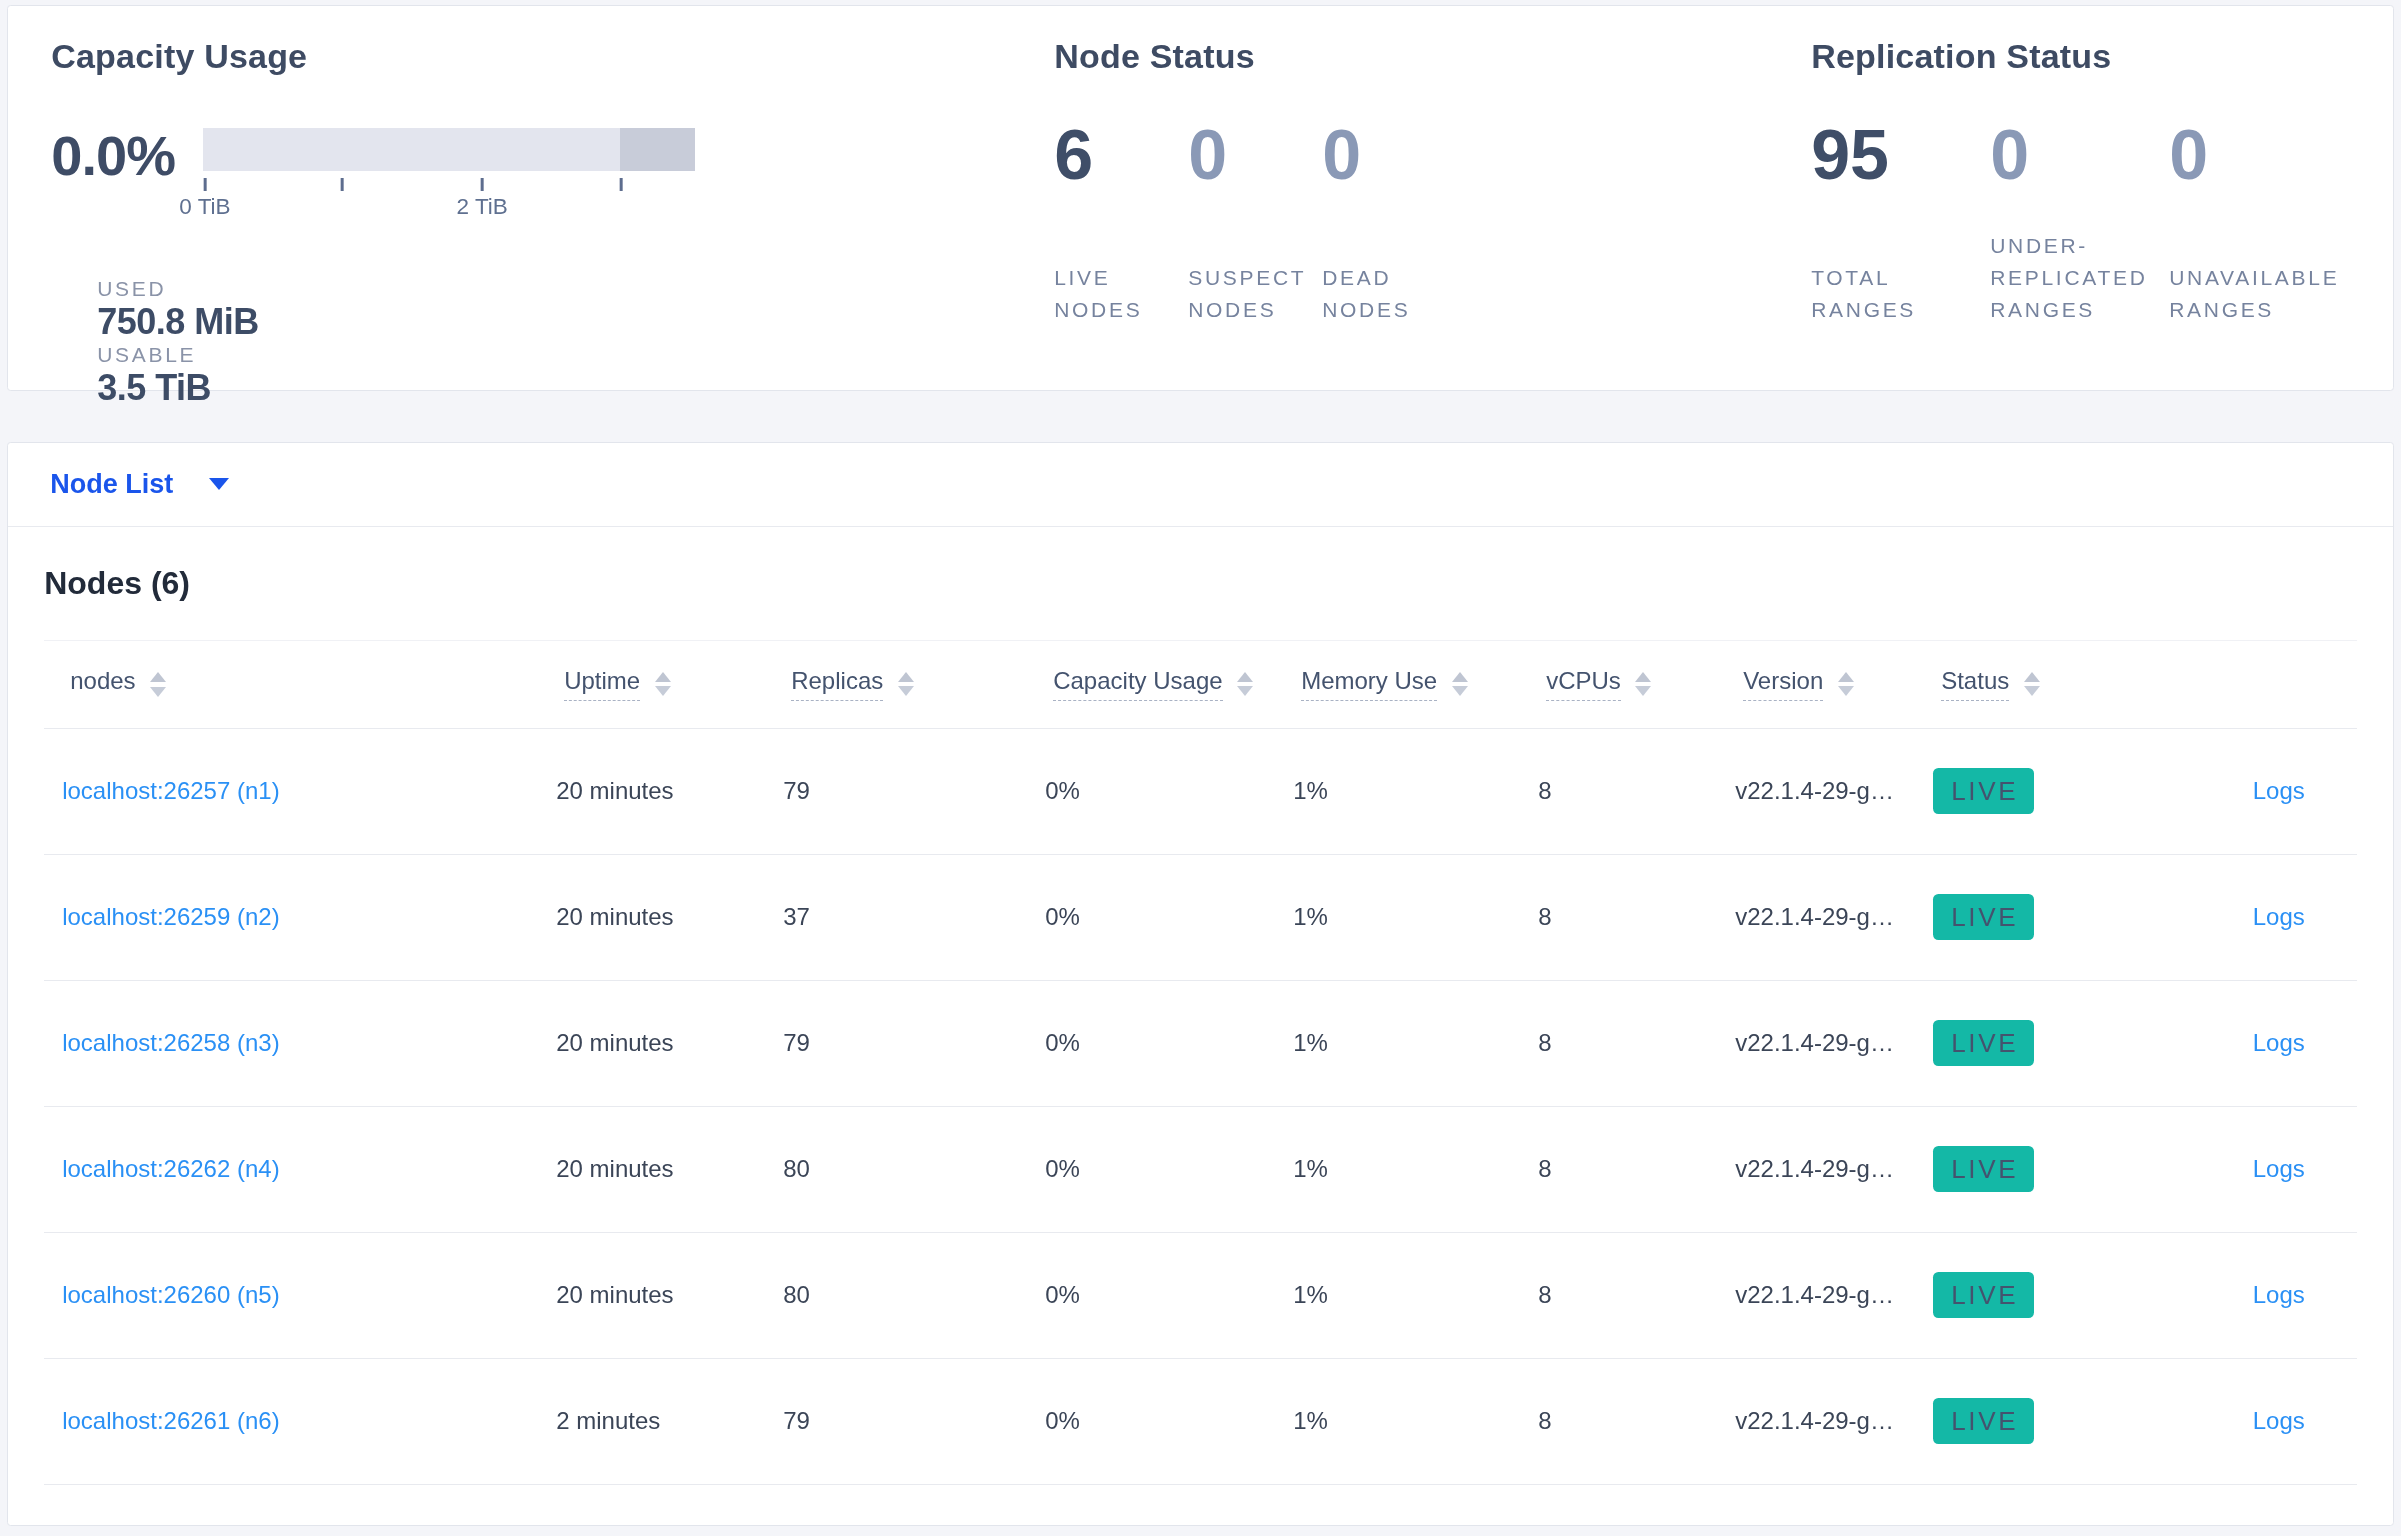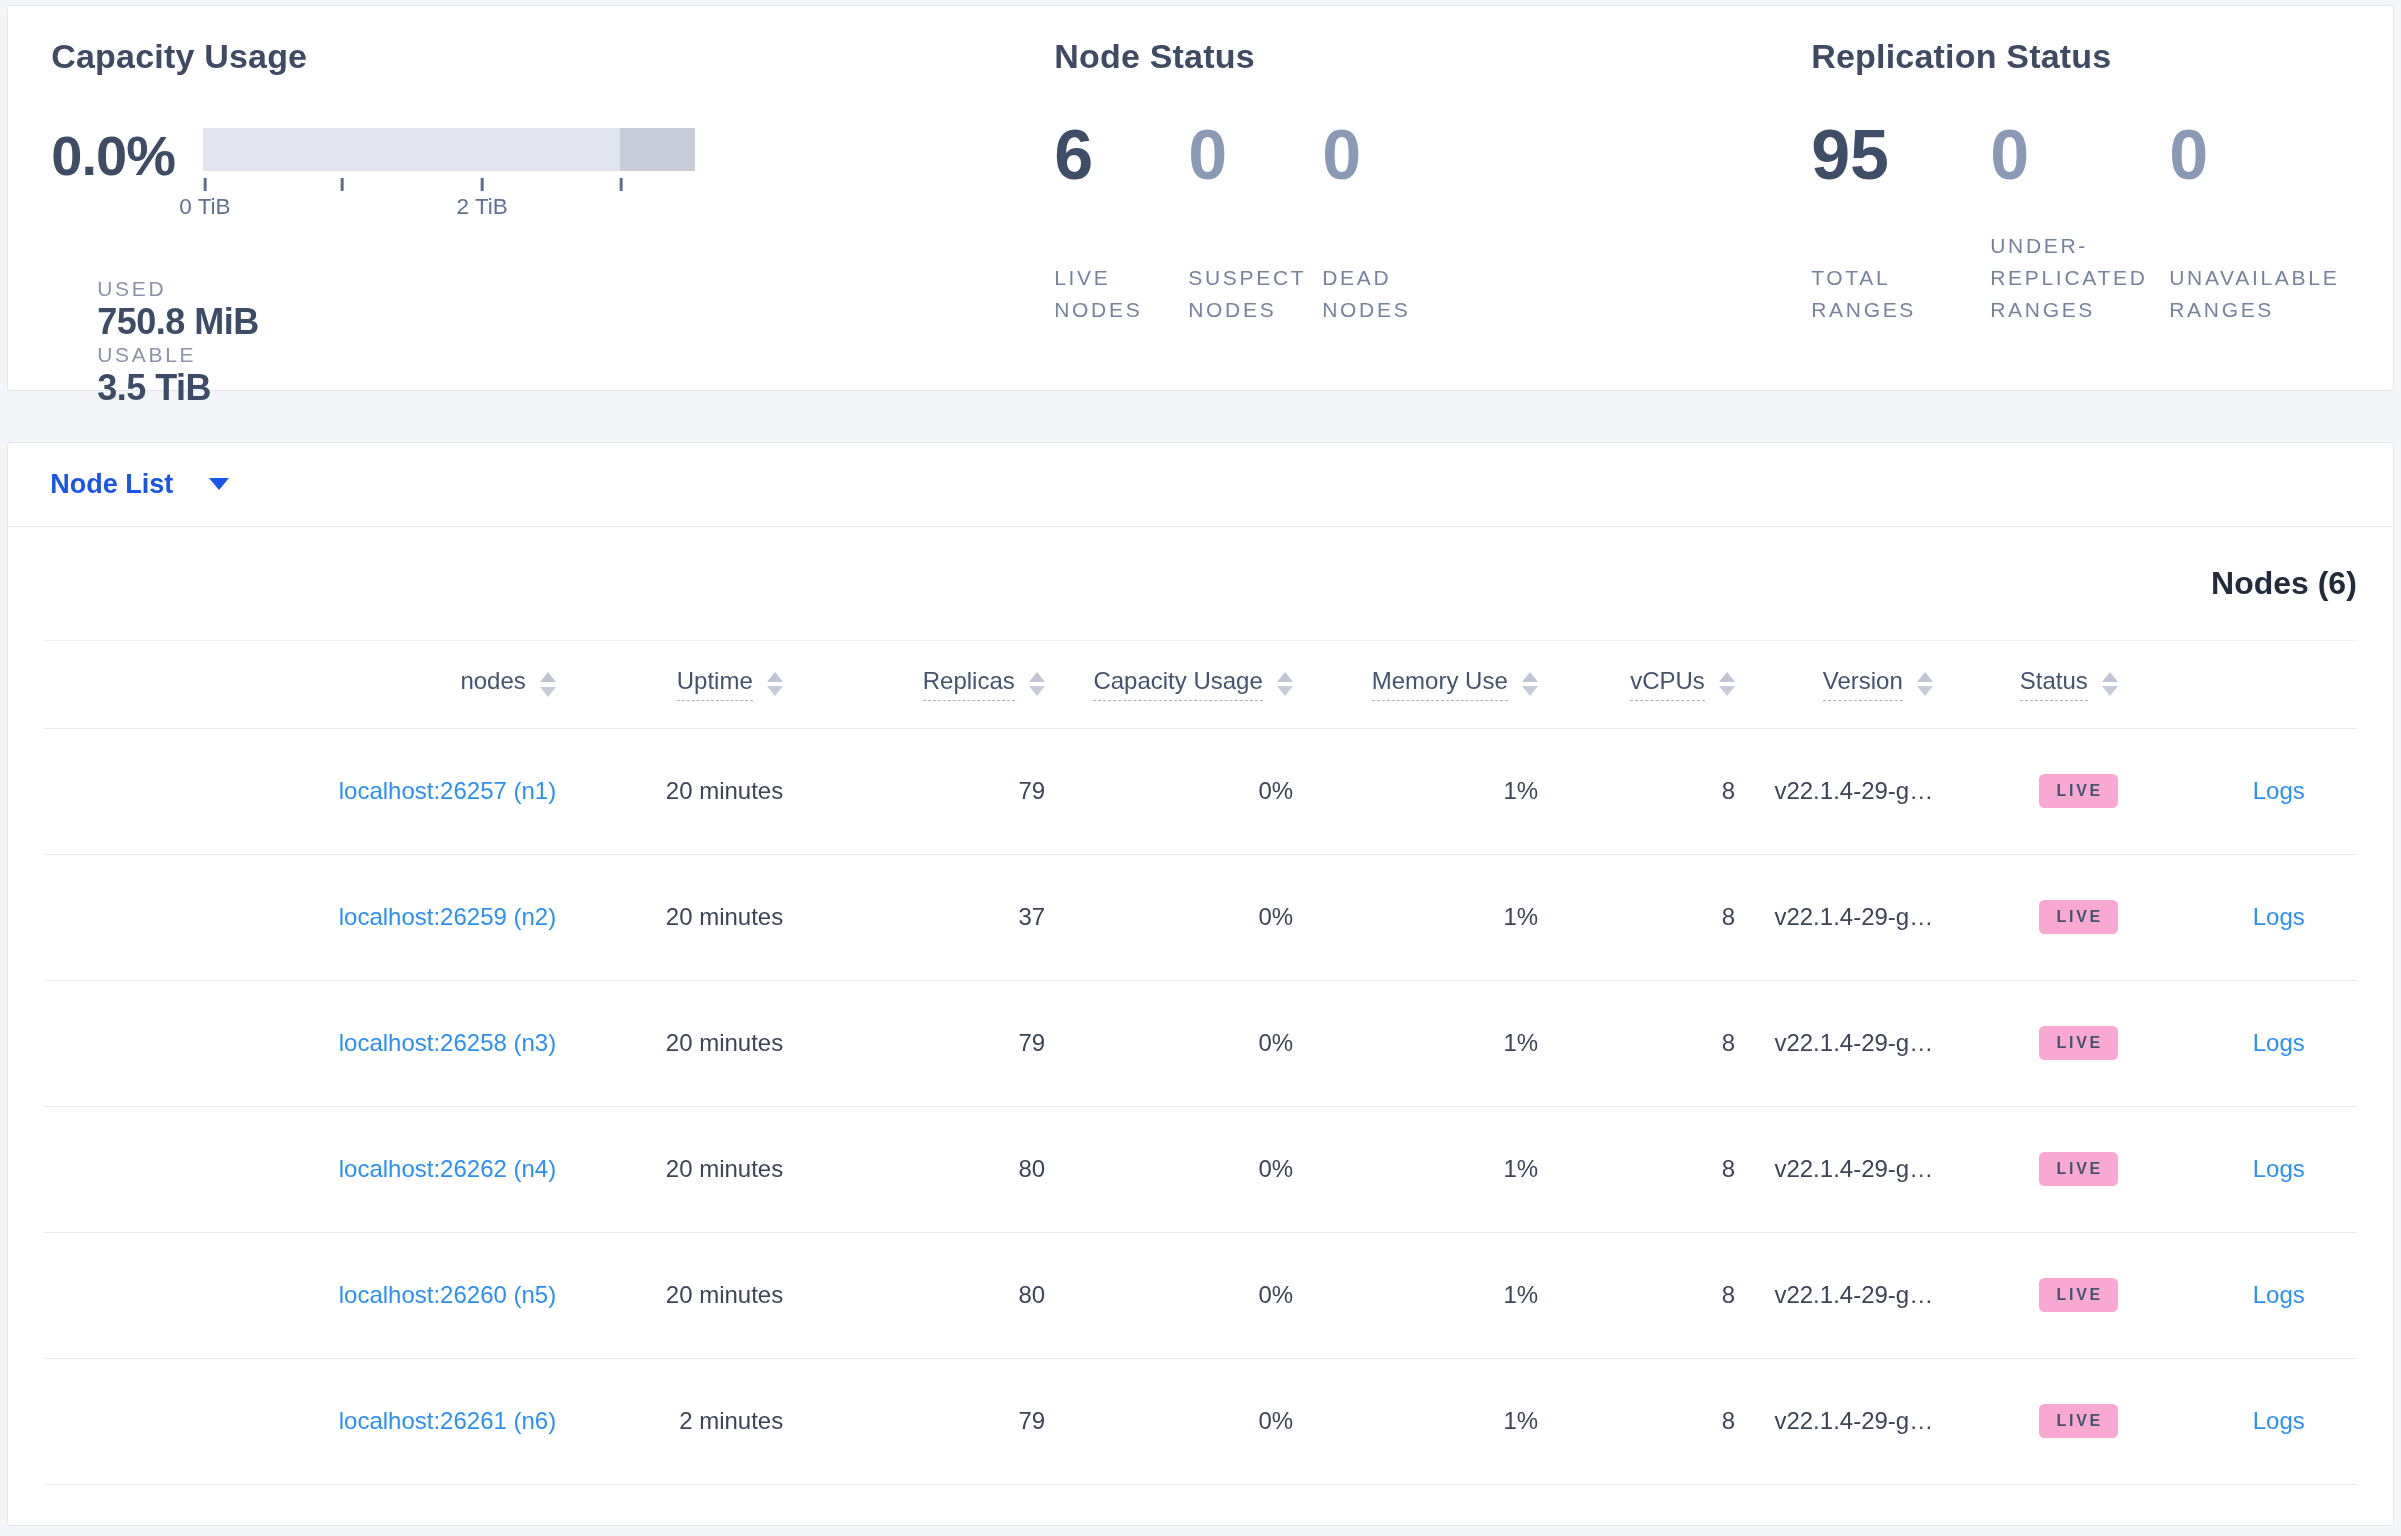--- a/index.html
+++ b/index.html
@@ -105,21 +105,21 @@
   .stat-num.zero { color:#8a99b6; }
   .stat-label {
     margin-top:auto;
     font-size:21px;
     letter-spacing:2.7px;
     line-height:32px;
     color:#76839e;
   }
 
   
-  .nodelist-card { margin-top:51px; height:1084px;text-align:right; }
+  .nodelist-card { margin-top:51px; height:1084px; }
   .dropdown-row {
     height:84px;
     display:flex;
     align-items:center;
     padding-left:42px;
     border-bottom:0.9px solid #e8eaef;
     cursor:pointer;
   }
   .dropdown-label {
     font-size:27px;
@@ -179,24 +179,24 @@
   .sort .down { border-top:10px solid #c6ccd8; }
 
   .tbody-row { height:126px; border-bottom:0.9px solid #e8eaef; }
   .td { font-size:24px; color:#3b4557; white-space:nowrap; }
   .td:first-child { padding-left:18px; }
   .link { color:#2a90f5; text-decoration:none; cursor:pointer; }
   .td-logs { justify-self:end; padding-right:52px; }
   .badge-live {
     display:inline-block;
     padding:8px 15.3px 7.2px 18px;
-    background:#f9a8d4;
+    background:#14b8a6;
     border-radius:5.4px;
-    font-size:16px;
-    font-weight:700;
+    font-size:26px;
+    font-weight:400;
     letter-spacing:2.7px;
     color:#44536e;
   }
 </style>
 </head>
 <body>
 
 <section class="card summary-card">
 
   <div class="panel panel-capacity">

